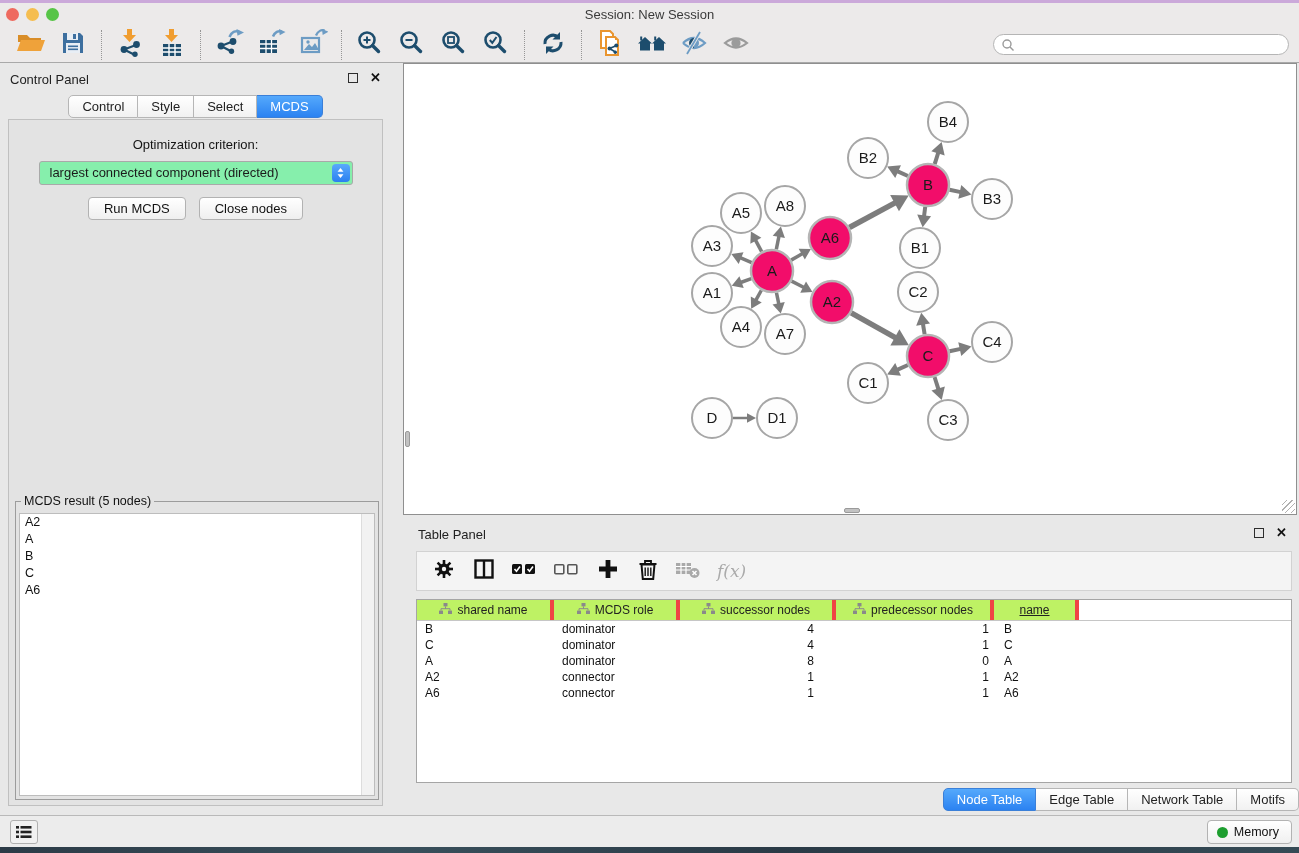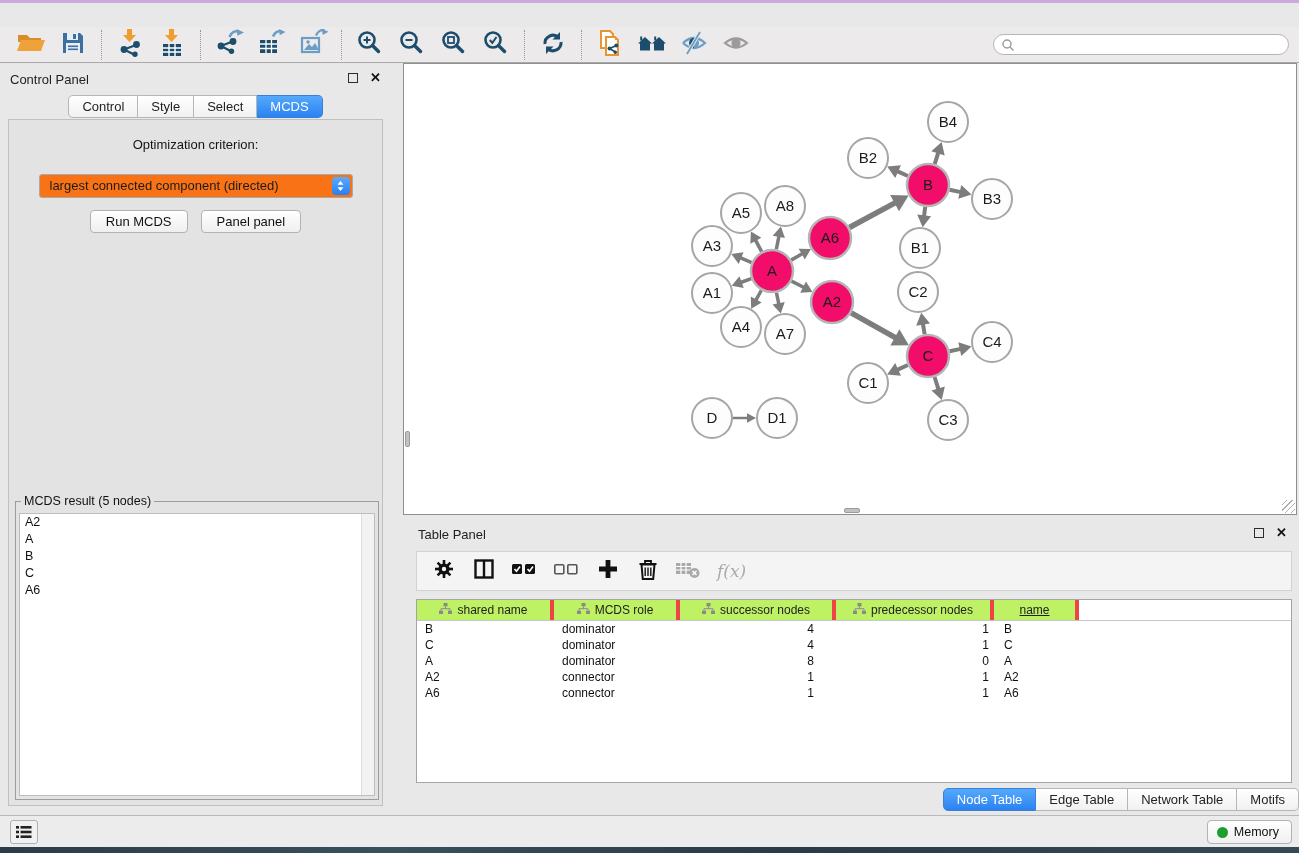--- a/index.html
+++ b/index.html
@@ -42,21 +42,21 @@
 
   
   .control-panel { position:absolute; left:0; top:63px; width:391px; height:752px; }
   .cp-header { position:relative; height:30px; }
   .cp-header .panel-title { position:absolute; left:10px; top:9px; }
   .cp-header .panel-ctrls { right:10px; top:10px; }
   .cp-tabs { position:absolute; top:32px; left:0; right:0; display:flex; justify-content:center; z-index:2; }
   .cp-content { position:absolute; left:8px; right:8px; top:56px; bottom:9px;
                 background:#e3e3e3; border:1px solid #c0c0c0; }
   .criterion-label { text-align:center; margin-top:17px; font-size:13px; color:#151515; }
-  .criterion-select { position:relative; margin:22px auto 0; width:314px; height:24px; background:#f97316;
+  .criterion-select { position:relative; margin:9px auto 0; width:314px; height:24px; background:#86efac;
                       border:1px solid #a9a9a9; border-radius:3px; font-size:13px; line-height:22px;
                       padding-left:10px; white-space:nowrap; }
   .stepper { position:absolute; right:2px; top:2px; width:18px; height:18px; border-radius:4px;
              background:linear-gradient(#5aaafc,#2a7ff0); display:flex; align-items:center; justify-content:center; }
   .cp-buttons { display:flex; justify-content:center; gap:13px; margin-top:12px; }
   .btn { font-size:13px; padding:3px 15px; background:linear-gradient(#ffffff,#efefef);
          border:1px solid #b2b2b2; border-radius:4px; color:#111; }
   .result-box { position:absolute; left:6px; right:3px; top:338px; bottom:5px; border:1px solid #9c9c9c;margin-top:43px; }
   .result-legend { position:absolute; top:-8px; left:5px; background:#e3e3e3; padding:0 3px; font-size:12.5px; color:#111; }
   .result-list { position:absolute; left:3px; right:3px; top:11px; bottom:3px; background:#fff;
@@ -110,20 +110,28 @@
   .mem-dot { width:11px; height:11px; border-radius:50%; background:#1d9e2f; }
   .bottom-strip { position:absolute; left:0; top:847px; width:100%; height:6px;
                   background:linear-gradient(90deg,#2c3b47,#39505c 30%,#2a3a46 60%,#354a55); }
 </style>
 </head>
 <body>
 
 <div class="app">
   <div class="top-accent"></div>
 
+  <div class="titlebar">
+    <div class="traffic">
+      <span class="light red"></span>
+      <span class="light yellow"></span>
+      <span class="light green"></span>
+    </div>
+    <div class="win-title">Session: New Session</div>
+  </div>
 
   <div class="toolbar">
     <div class="tb-groups" id="main-toolbar-groups">
         <span class="tb-btn">
           <span><svg width="30" height="26" viewBox="0 0 30 26">
               <path d="M2 5h9l3 3h11v4H2z" fill="#d98d28"></path>
               <path d="M1 21l4-11h24l-4 11z" fill="#efa23a"></path>
             </svg></span>
         </span>
         <span class="tb-btn">
@@ -296,21 +304,21 @@
         <span>largest connected component (directed)</span>
         <span class="stepper">
           <svg width="11" height="14" viewBox="0 0 13 14">
               <path d="M6.5 1L10 5.4H3z" fill="#fff"></path>
               <path d="M6.5 13L3 8.6h7z" fill="#fff"></path>
             </svg>
         </span>
       </div>
       <div class="cp-buttons">
         <button class="btn">Run MCDS</button>
-        <button class="btn">Panel panel</button>
+        <button class="btn">Close nodes</button>
       </div>
       <div class="result-box">
         <span class="result-legend">MCDS result (5 nodes)</span>
         <div class="result-list" id="result-list">
             <div class="result-item">A2</div>
             <div class="result-item">A</div>
             <div class="result-item">B</div>
             <div class="result-item">C</div>
             <div class="result-item">A6</div>
             <div class="result-scroll"></div>

